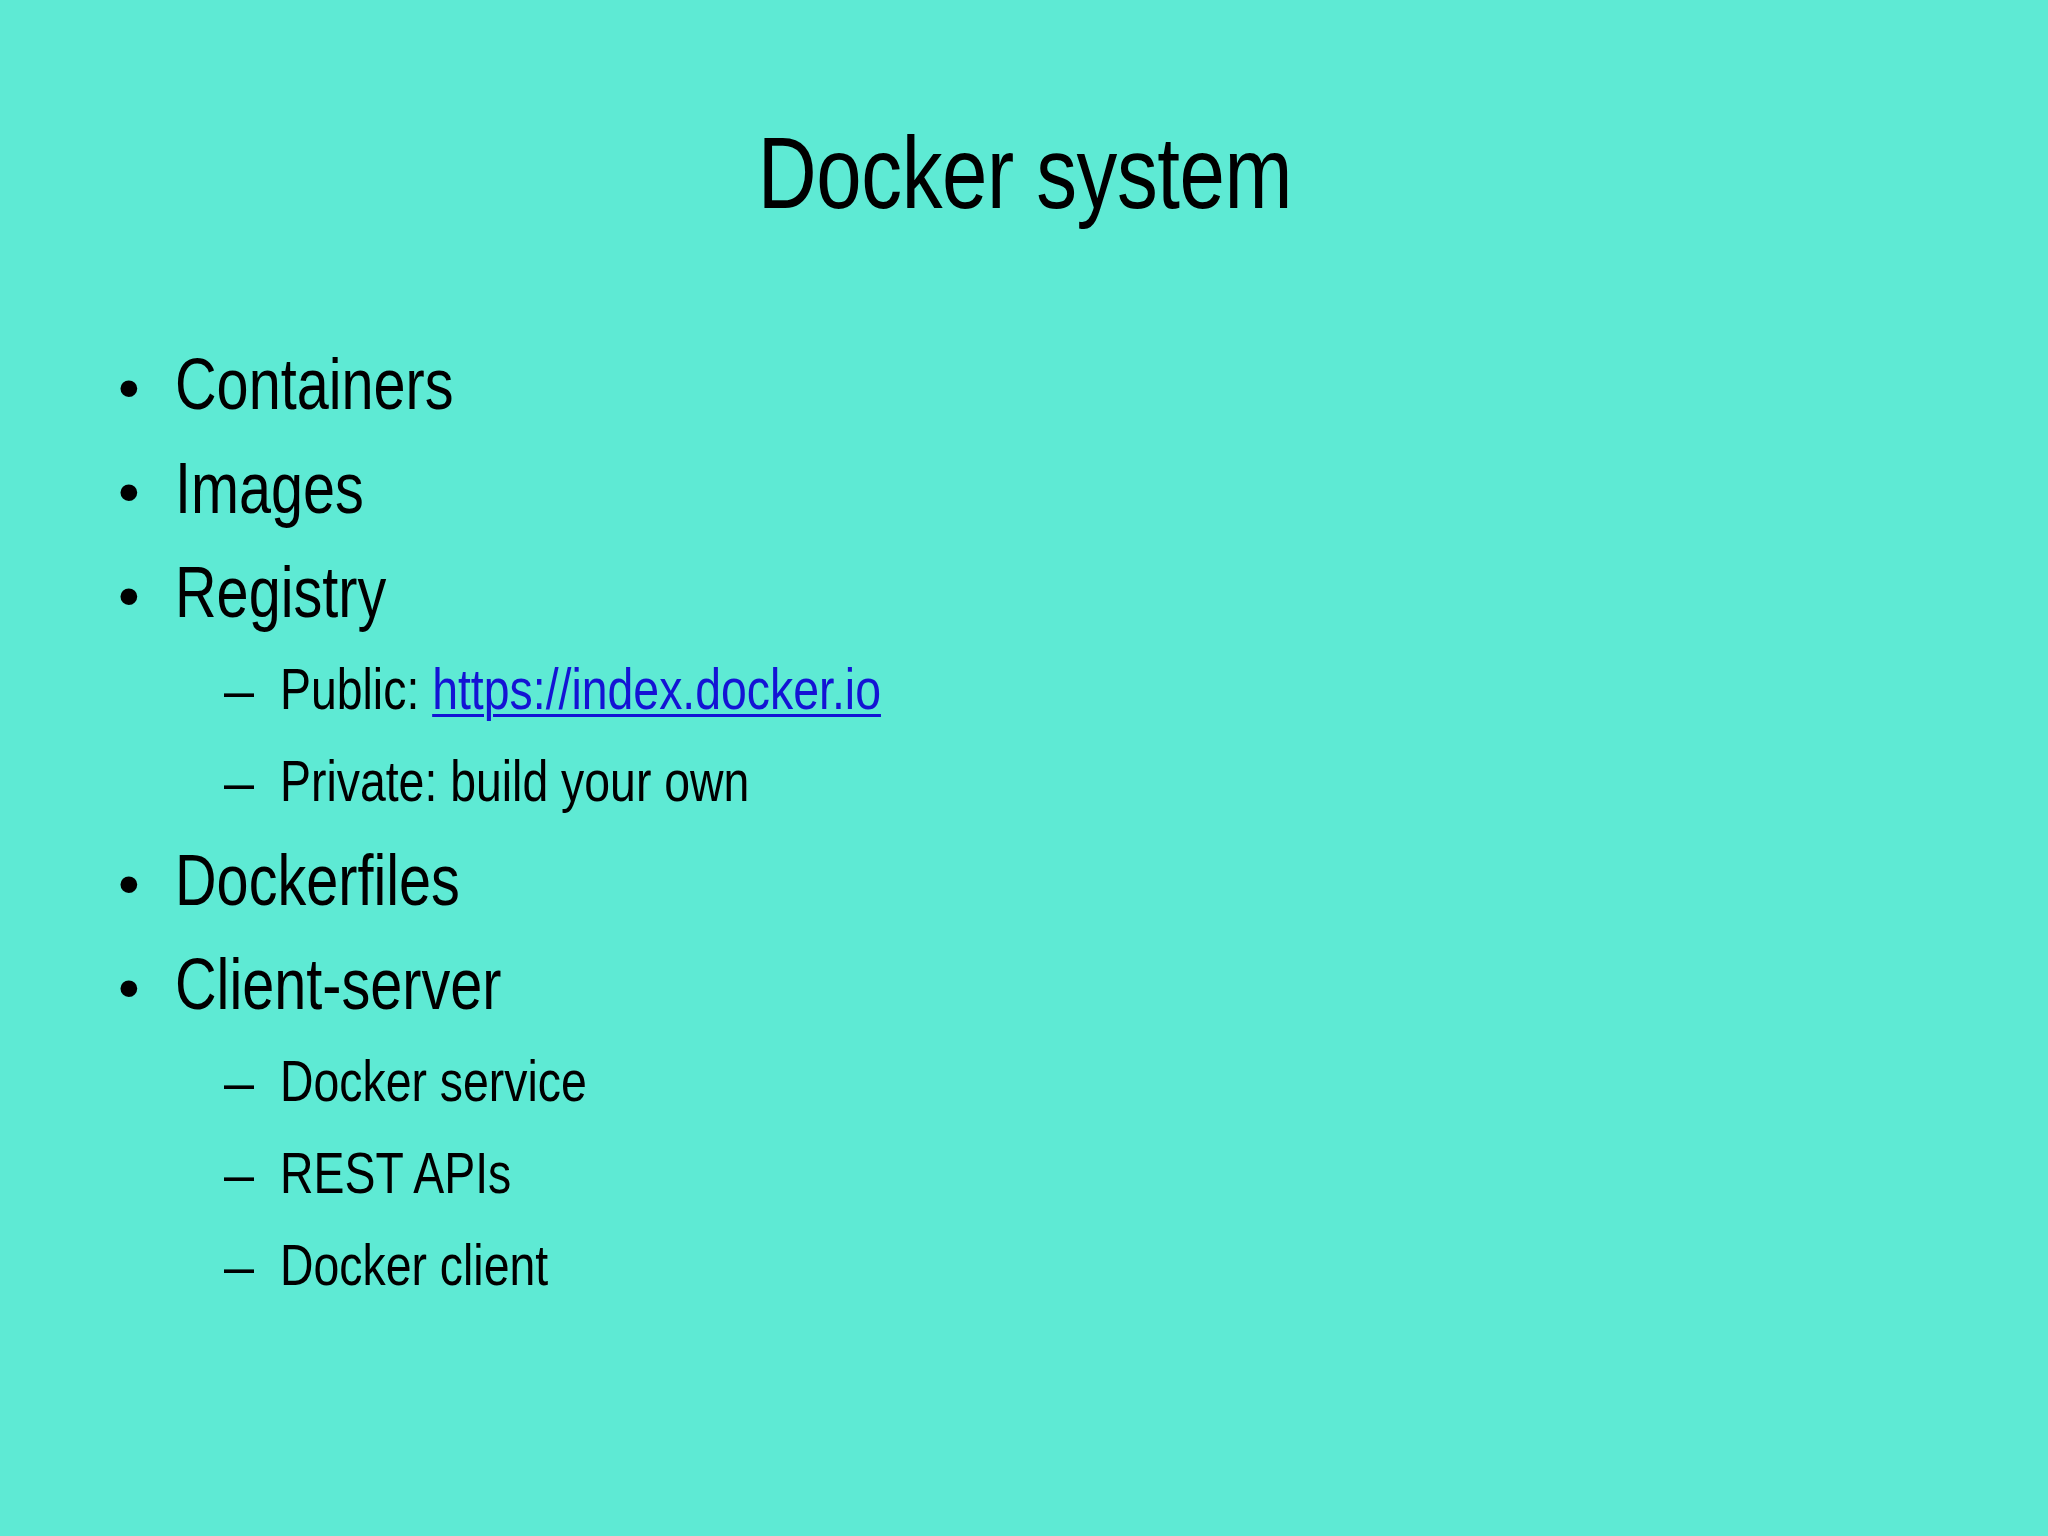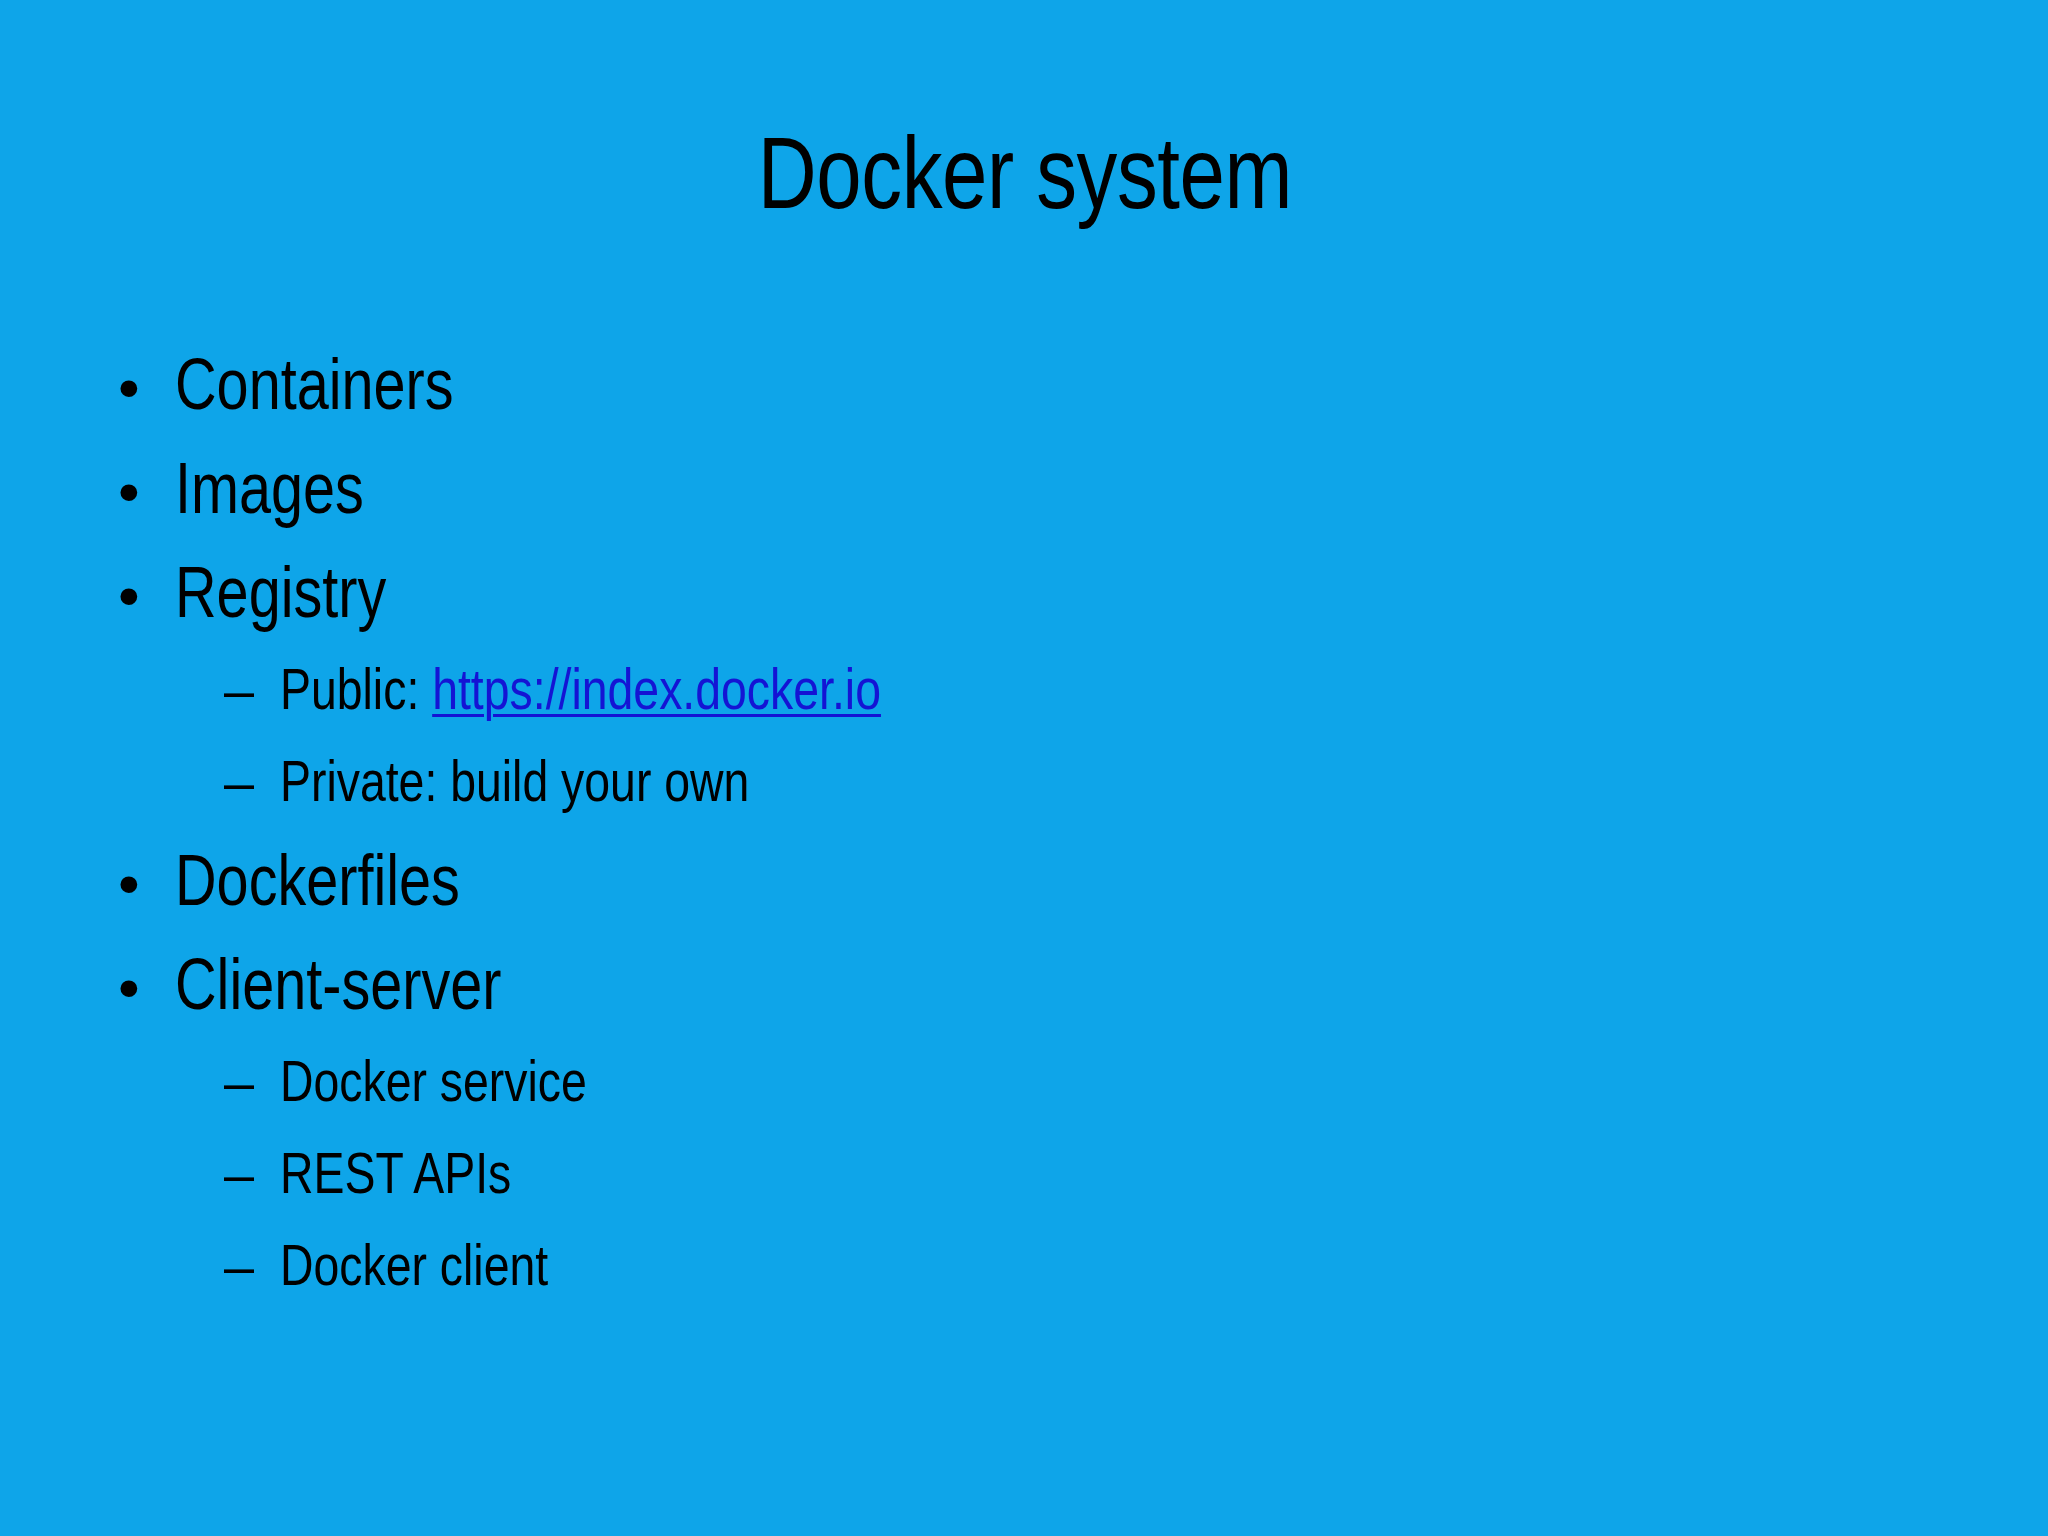--- a/index.html
+++ b/index.html
@@ -14,21 +14,21 @@
     overflow: hidden;
     font-family: "Liberation Sans", "DejaVu Sans", sans-serif;
     color: #000000;
     -webkit-font-smoothing: antialiased;
   }
 
   .slide {
     position: relative;
     width: 2048px;
     height: 1536px;
-    background: #0ea5e9;
+    background: #5eead4;
     box-sizing: border-box;
   }
 
   
   .slide-title {
     position: absolute;
     left: 130px;
     top: 120px;
     width: 1790px;
     text-align: center;

